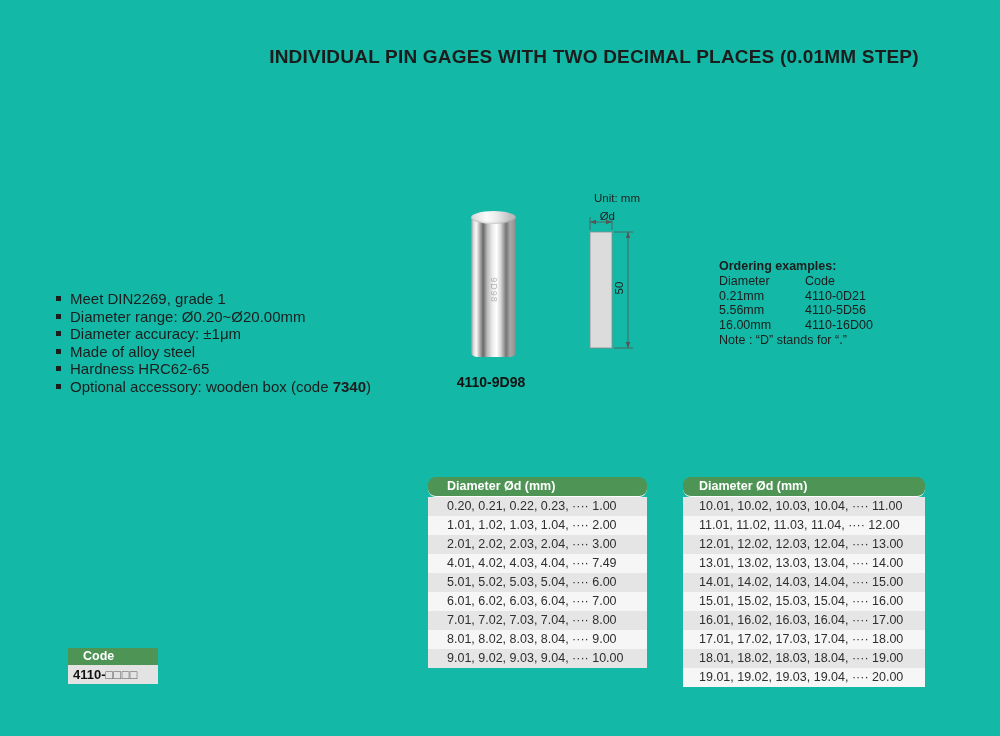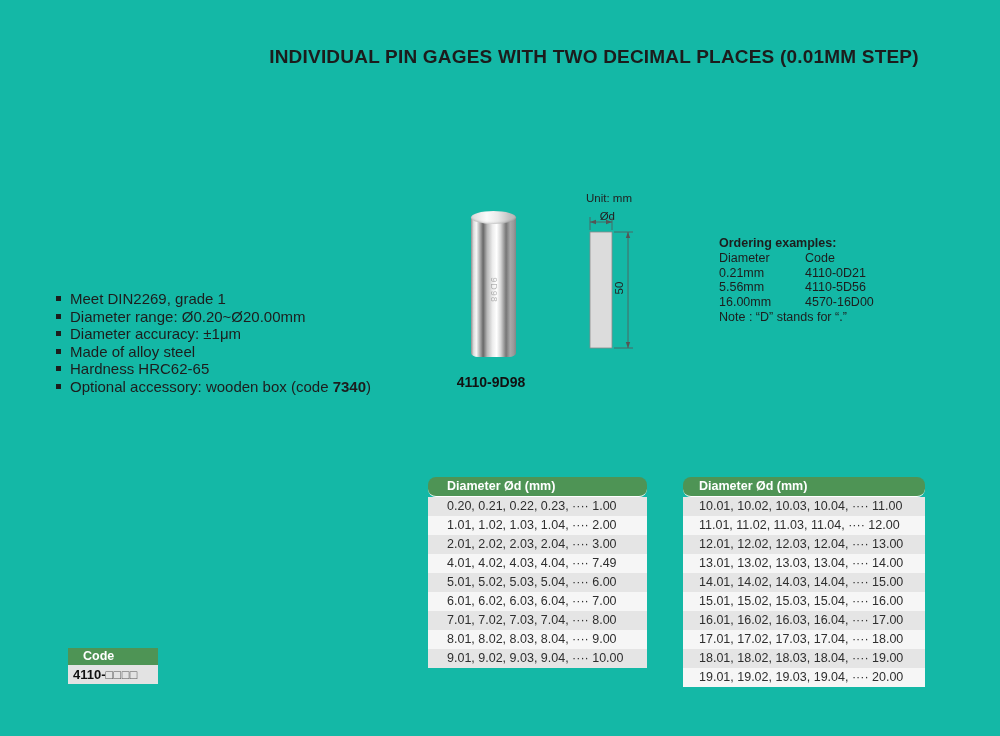--- a/index.html
+++ b/index.html
@@ -24,28 +24,28 @@
               background:linear-gradient(90deg,#8f8f8f 0%,#dedede 6%,#f7f7f7 12%,#9a9a9a 22%,
                  #686868 27%,#b9b9b9 36%,#ededed 48%,#ffffff 57%,#d6d6d6 66%,#767676 78%,
                  #a8a8a8 87%,#9b9b9b 94%,#868686 100%); }
   .pin-marking { position:absolute; left:50%; top:52%; transform:translate(-50%,-50%) rotate(90deg);
                  font-size:9px; color:rgba(70,70,70,0.38); letter-spacing:1px; white-space:nowrap; }
   .model-label { position:absolute; left:491px; top:374px; transform:translateX(-50%);
                  font-size:14px; font-weight:700; color:#111; white-space:nowrap; }
 
   
   .drawing { position:absolute; left:580px; top:191px; width:75px; height:168px; font-size:11.5px; color:#222; }
-  .unit-label { position:absolute; left:6px; top:1px; white-space:nowrap; }
+  .unit-label { position:absolute; left:14px; top:1px; white-space:nowrap; }
   .dia-label  { position:absolute; left:7px; top:19px; width:28px; text-align:right; }
   .len-label  { position:absolute; left:31px; top:89px; width:20px; height:16px; text-align:center;
                 transform:rotate(-90deg); }
   .drawing svg { position:absolute; left:0; top:14px; }
 
   
-  .ordering { position:absolute; left:719px; top:236px; font-size:12.5px; color:#1d1d1d; }
+  .ordering { position:absolute; left:719px; top:259px; font-size:12.5px; color:#1d1d1d; }
   .ord-title { font-weight:700; height:15px; line-height:15px; }
   .ord-row { height:14.7px; line-height:14.7px; white-space:nowrap; }
   .ord-row .c1 { display:inline-block; width:86px; }
   .ord-note { height:14.7px; line-height:14.7px; white-space:nowrap; }
 
   
   .dtable { position:absolute; top:477px; }
   .t1 { left:428px; width:219px; }
   .t2 { left:683px; width:242px; }
   .thead { height:20px; line-height:19px; background:#4e9455; color:#ffffff; font-weight:700;
@@ -133,21 +133,21 @@
     <div class="ord-row">
       <span class="c1">Diameter</span><span>Code</span>
     </div>
     <div class="ord-row">
       <span class="c1">0.21mm</span><span>4110-0D21</span>
     </div>
     <div class="ord-row">
       <span class="c1">5.56mm</span><span>4110-5D56</span>
     </div>
     <div class="ord-row">
-      <span class="c1">16.00mm</span><span>4570-16D00</span>
+      <span class="c1">16.00mm</span><span>4110-16D00</span>
     </div>
     <div class="ord-note">Note : “D”  stands for “.”</div>
   </div>
 
   <div class="dtable t1">
     <div class="thead">Diameter Ød (mm)</div>
     <div class="trow">0.20, 0.21, 0.22, 0.23, ···· 1.00</div>
     <div class="trow">1.01, 1.02, 1.03, 1.04, ···· 2.00</div>
     <div class="trow">2.01, 2.02, 2.03, 2.04, ···· 3.00</div>
     <div class="trow">4.01, 4.02, 4.03, 4.04, ···· 7.49</div>

